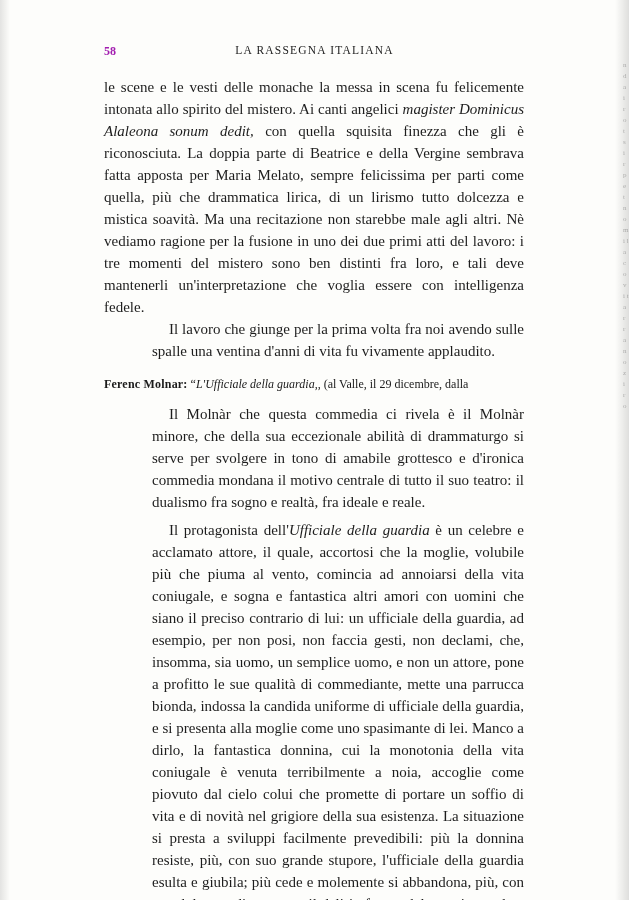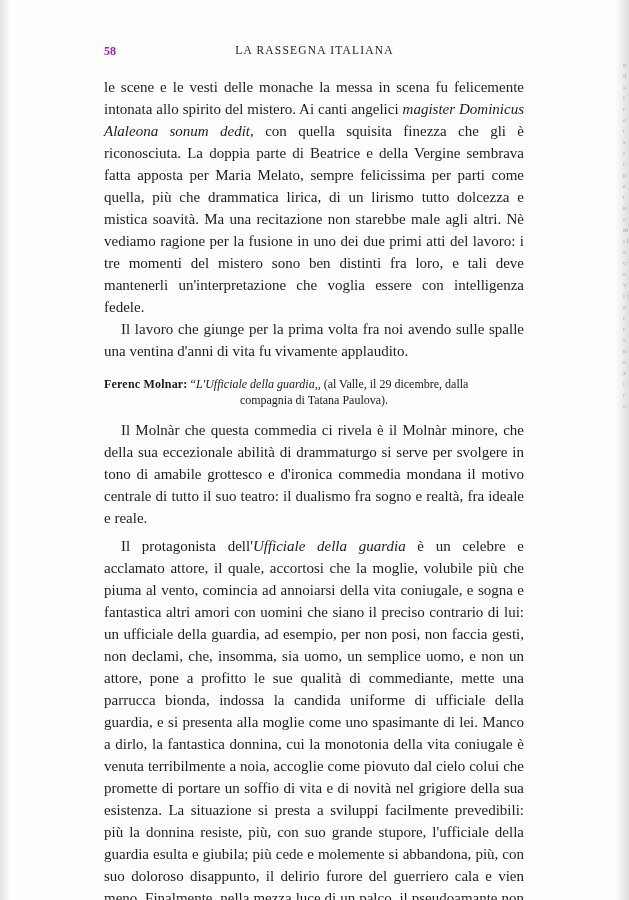--- a/index.html
+++ b/index.html
@@ -75,20 +75,21 @@
     margin: 0;
     font-size: 15px;
     line-height: 22px;
     text-align: justify;
     text-justify: inter-word;
     color: #1d1d1d;
     hyphens: none;
   }
   p.indent {
     text-indent: 17px;
+    margin-left: 48px;
   }
   p.gap {
     margin-top: 6px;
     font-family: Liberation Serif, serif;
   }
   .heading-block {
     margin-top: 15px;
     margin-bottom: 11px;
     font-size: 12px;
     line-height: 15px;
@@ -148,21 +149,20 @@
   <div class="running-head">LA RASSEGNA ITALIANA</div>
 
   <div class="body">
 
     <p><span>le scene e le vesti delle monache la messa in scena fu felicemente intonata allo spirito del mistero. Ai canti angelici </span><i>magister Dominicus Alaleona sonum dedit,</i><span> con quella squisita finezza che gli è riconosciuta. La doppia parte di Beatrice e della Vergine sembrava fatta apposta per Maria Melato, sempre felicissima per parti come quella, più che drammatica lirica, di un lirismo tutto dolcezza e mistica soavità. Ma una recitazione non starebbe male agli altri. Nè vediamo ragione per la fusione in uno dei due primi atti del lavoro: i tre momenti del mistero sono ben distinti fra loro, e tali deve mantenerli un'interpretazione che voglia essere con intelligenza fedele.</span></p>
 
     <p class="indent">Il lavoro che giunge per la prima volta fra noi avendo sulle spalle una ventina d'anni di vita fu vivamente applaudito.</p>
 
     <div class="heading-block">
       <span class="heading-name">Ferenc Molnar:</span><span class="heading-rest"> “</span><i>L'Ufficiale della guardia</i><span>,, (al Valle, il 29 dicembre, dalla</span>
-      <span class="heading-sub">compagnia  di Tatana Paulova).</span>
     </div>
 
     <p class="indent">Il Molnàr che questa commedia ci rivela è il Molnàr minore, che della sua eccezionale abilità di drammaturgo si serve per svolgere in tono di amabile grottesco e d'ironica commedia mondana il motivo centrale di tutto il suo teatro: il dualismo fra sogno e realtà, fra ideale e reale.</p>
 
     <p class="indent gap"><span>Il protagonista dell'</span><i>Ufficiale della guardia</i><span> è un celebre e acclamato attore, il quale, accortosi che la moglie, volubile più che piuma al vento, comincia ad annoiarsi della vita coniugale, e sogna e fantastica altri amori con uomini che siano il preciso contrario di lui: un ufficiale della guardia, ad esempio, per non posi, non faccia gesti, non declami, che, insomma, sia uomo, un semplice uomo, e non un attore, pone a profitto le sue qualità di commediante, mette una parrucca bionda, indossa la candida uniforme di ufficiale della guardia, e si presenta alla moglie come uno spasimante di lei. Manco a dirlo, la fantastica donnina, cui la monotonia della vita coniugale è venuta terribilmente a noia, accoglie come piovuto dal cielo colui che promette di portare un soffio di vita e di novità nel grigiore della sua esistenza. La situazione si presta a sviluppi facilmente prevedibili: più la donnina resiste, più, con suo grande stupore, l'ufficiale della guardia esulta e giubila; più cede e molemente si abbandona, più, con suo doloroso disappunto, il delirio furore del guerriero cala e vien meno. Finalmente, nella mezza luce di un palco, il pseudoamante non può in nessun modo evitare che la moglie gli cinga le braccia e gli scocchi sulle labbra un ardentissimo bacio. L'attore oramai ne sa abbastanza. Il giorno dopo, presentandosi informato di tutto, investe la moglie con i più aspri rimproveri, ma quella, con una invidiabile faccia tosta, gli nega recisamente tutto. Credendo di atterrarla, le compare davanti col vestito da ufficiale della guardia, ma quella, con pronta furberia, ripiega dicendogli di essersi accorta subito del trucco e di avervi secondato per meglio compiacere la sua vanità di attore. Ed egli ha bisogno di crederle, finge di crederle, vuole crederle, per potersi illudere di avere ancora una moglie e un focolare. Tutto così rientra nell'ordine. ma la tela cala mentre la signora si è rimessa a suonare quella stessa languida, vaporosa sognante musica sulla quale si era alzata la tela il primo atto, musica che sul barometro coniugale indica: desideri repressi ed evasione dalla monotonia della vita borghese, come, prima dell'attore, ben otto o nove suoi predecessori ne hanno fatto esperienza.</span></p>
 
 
   </div>
 </div>
 

